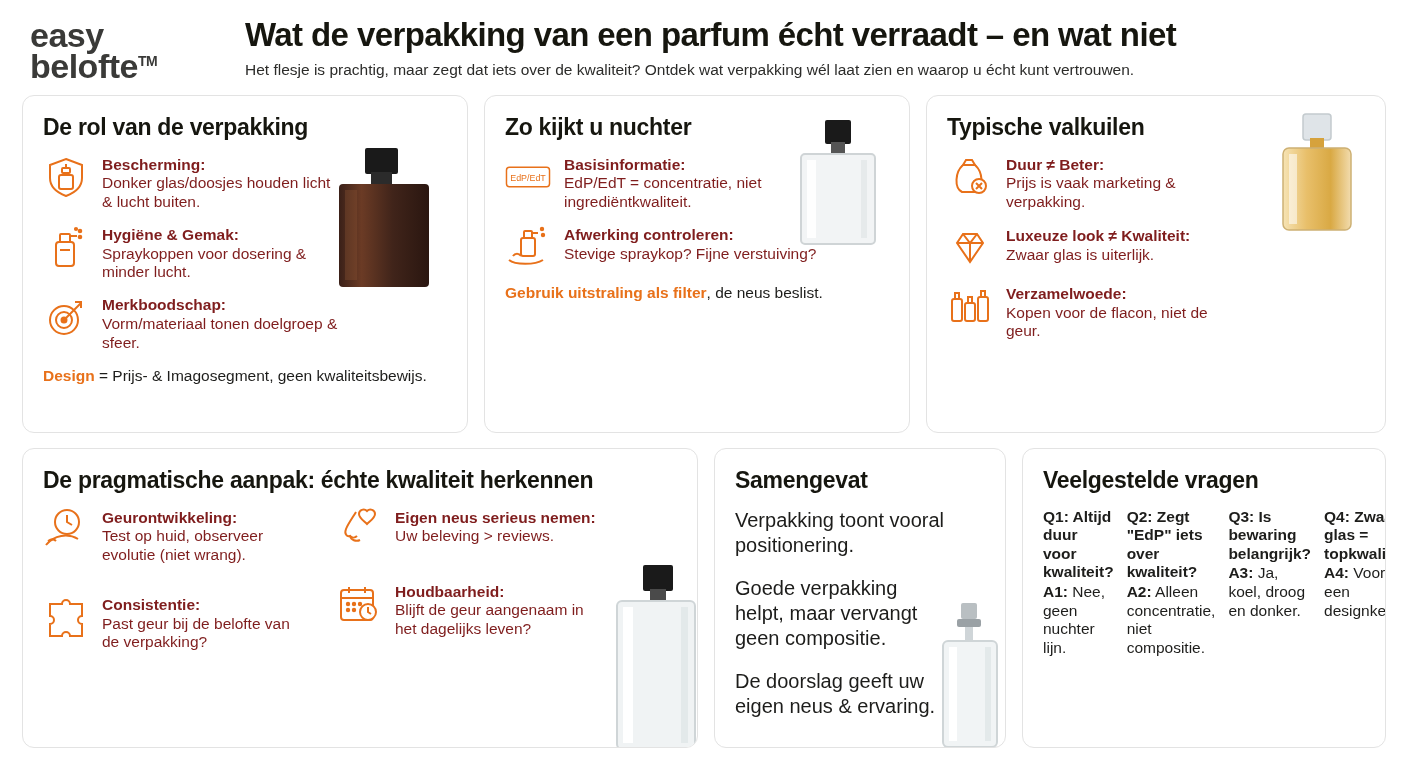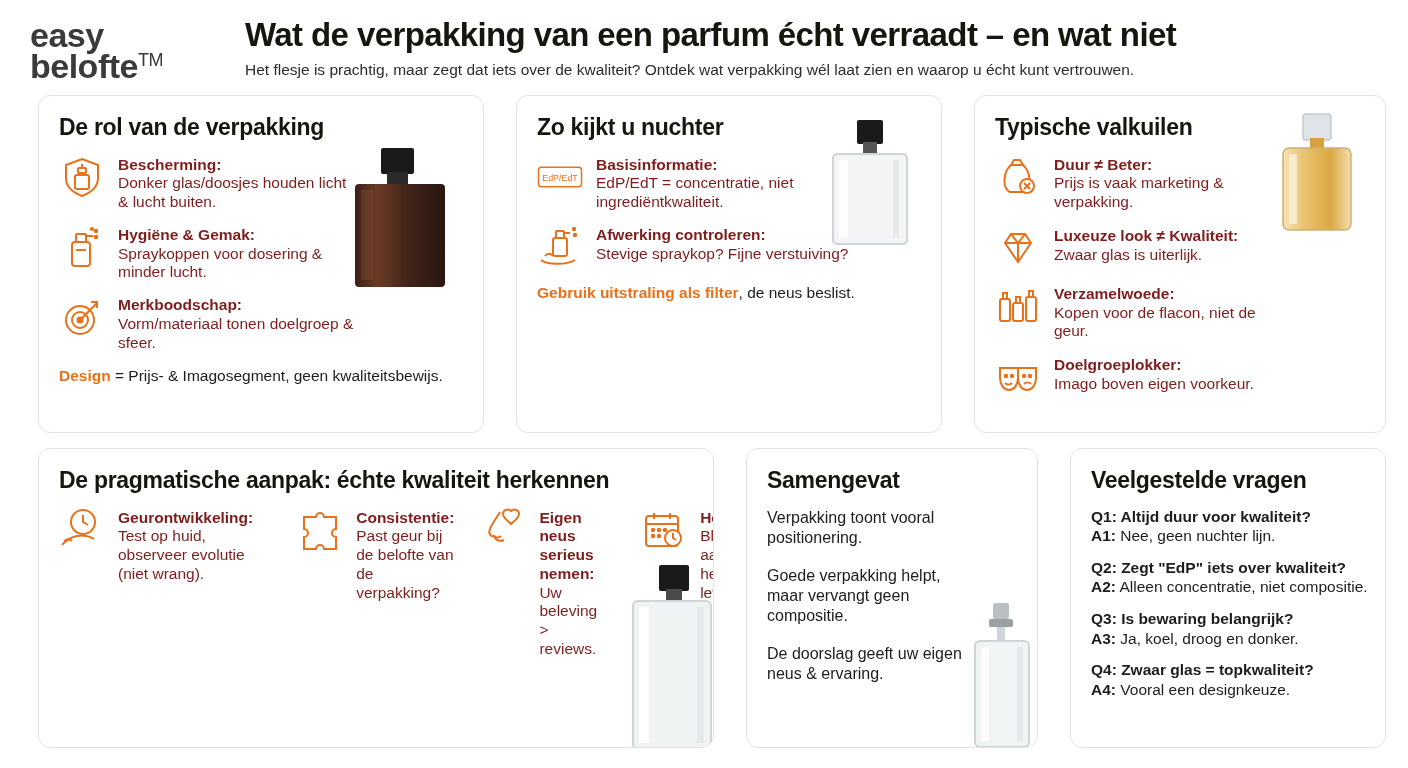--- a/index.html
+++ b/index.html
@@ -34,23 +34,23 @@
     line-height: 0.92;
     padding-top: 4px;
   }
   .logo-line {
     font-size: 34px;
     font-weight: bold;
     letter-spacing: -0.5px;
     color: #3a3a38;
   }
   .logo-line .tm {
-    font-size: 18px;
+    font-size: 14px;
     vertical-align: super;
-    font-weight: normal;
+    font-weight: bold;
   }
   .header-text {
     flex: 1;
     padding-top: 2px;
   }
   .title {
     font-size: 33px;
     font-weight: bold;
     letter-spacing: -0.6px;
     line-height: 1.06;
@@ -73,21 +73,20 @@
   .row.bottom { height: 300px; margin-top: 15px; }
 
   .card {
     position: relative;
     border: 1px solid #e3e3e3;
     border-radius: 12px;
     background: #fff;
     box-sizing: border-box;
     padding: 16px 12px 14px 20px;
     overflow: hidden;
-    margin-left: 16px;
   }
   .card h2 {
     font-size: 23px;
     font-weight: bold;
     letter-spacing: -0.3px;
     margin: 2px 0 14px 0;
     color: #16160f;
   }
 
   .c1 { flex: 0 0 446px; }
@@ -131,30 +130,30 @@
   .c3 .items { gap: 14px; }
 
   
   .bottle { position: absolute; }
 
   
   .two-col {
     display: flex;
     gap: 26px;
   }
-  .two-col .col { flex: 1; display: flex; gap: 44px; }
+  .two-col .col { flex: 1; display: flex; flex-direction: column; gap: 30px; }
 
   .summary p {
-    font-size: 16px;
+    font-size: 20px;
     line-height: 1.25;
     margin: 0 0 18px 0;
     color: #1d1d1b;
   }
 
-  .faq { display: flex; flex-direction: column; gap: 13px; }
+  .faq { display: flex; flex-direction: row; gap: 13px; }
   .faq .q {
     font-size: 15.5px;
     font-weight: bold;
     line-height: 1.2;
     margin: 0;
   }
   .faq .a {
     font-size: 15.5px;
     line-height: 1.2;
     margin: 1px 0 0 0;
@@ -361,38 +360,20 @@
               <rect x="19" y="12" width="4" height="6"></rect>
               <rect x="29" y="12" width="10" height="24" rx="2"></rect>
               <rect x="32" y="6" width="4" height="6"></rect>
             </svg>
           </div>
           <div class="txt">
             <b>Verzamelwoede:</b><br>
             <span>Kopen voor de flacon, niet de geur.</span>
           </div>
         </div>
-        <div class="item">
-          <div class="ico">
-            <svg width="42" height="42" viewBox="0 0 42 42" fill="none" stroke="#e8711a" stroke-width="2">
-              <path d="M3 12 h18 v10 c0 7 -4 12 -9 12 S3 29 3 22 z"></path>
-              <path d="M21 12 h18 v10 c0 7 -4 12 -9 12 s-9 -5 -9 -12 z"></path>
-              <circle cx="9" cy="20" r="1.2" fill="#e8711a"></circle>
-              <circle cx="15" cy="20" r="1.2" fill="#e8711a"></circle>
-              <circle cx="27" cy="20" r="1.2" fill="#e8711a"></circle>
-              <circle cx="33" cy="20" r="1.2" fill="#e8711a"></circle>
-              <path d="M8 27 c2 2 5 2 7 0"></path>
-              <path d="M27 28 c2 -2 5 -2 7 0"></path>
-            </svg>
-          </div>
-          <div class="txt">
-            <b>Doelgroeplokker:</b><br>
-            <span>Imago boven eigen voorkeur.</span>
-          </div>
-        </div>
       </div>
     </div>
   </div>
 
   <div class="row bottom">
 
     <div class="card b1">
       <h2>De pragmatische aanpak: échte kwaliteit herkennen</h2>
 
       <div class="bottle" style="right:-26px; bottom:-6px;">

